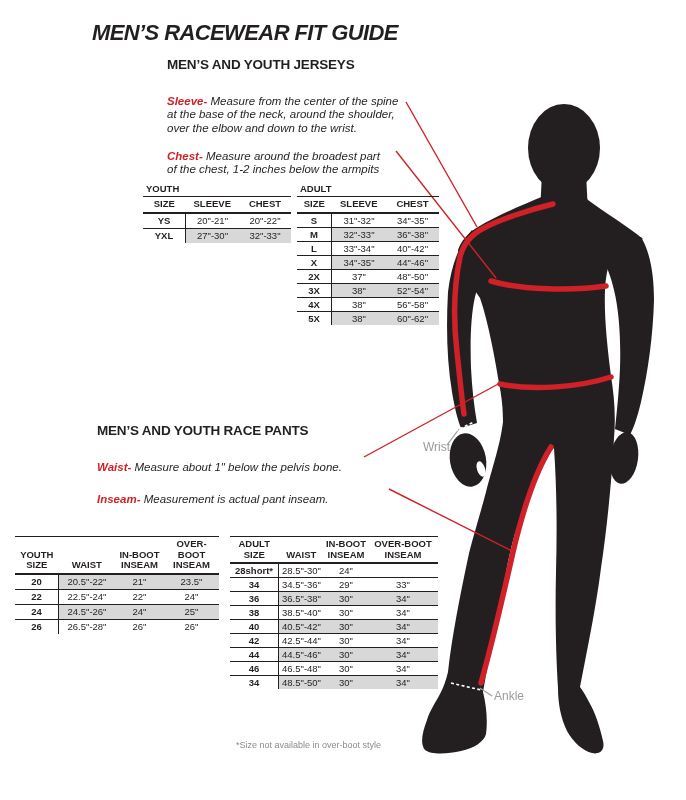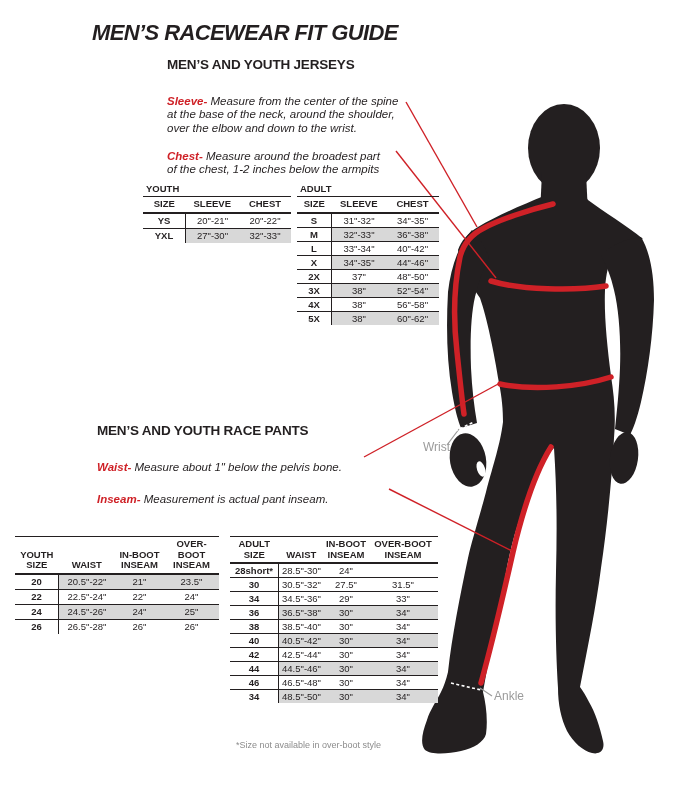--- a/index.html
+++ b/index.html
@@ -307,26 +307,20 @@
         </tr>
       </thead>
       <tbody>
         <tr>
           <td>28short*</td>
           <td>28.5"-30"</td>
           <td>24"</td>
           <td></td>
         </tr>
         <tr>
-          <td>30</td>
-          <td>30.5"-32"</td>
-          <td>27.5"</td>
-          <td>31.5"</td>
-        </tr>
-        <tr>
           <td>34</td>
           <td>34.5"-36"</td>
           <td>29"</td>
           <td>33"</td>
         </tr>
         <tr class="shaded">
           <td>36</td>
           <td>36.5"-38"</td>
           <td>30"</td>
           <td>34"</td>

